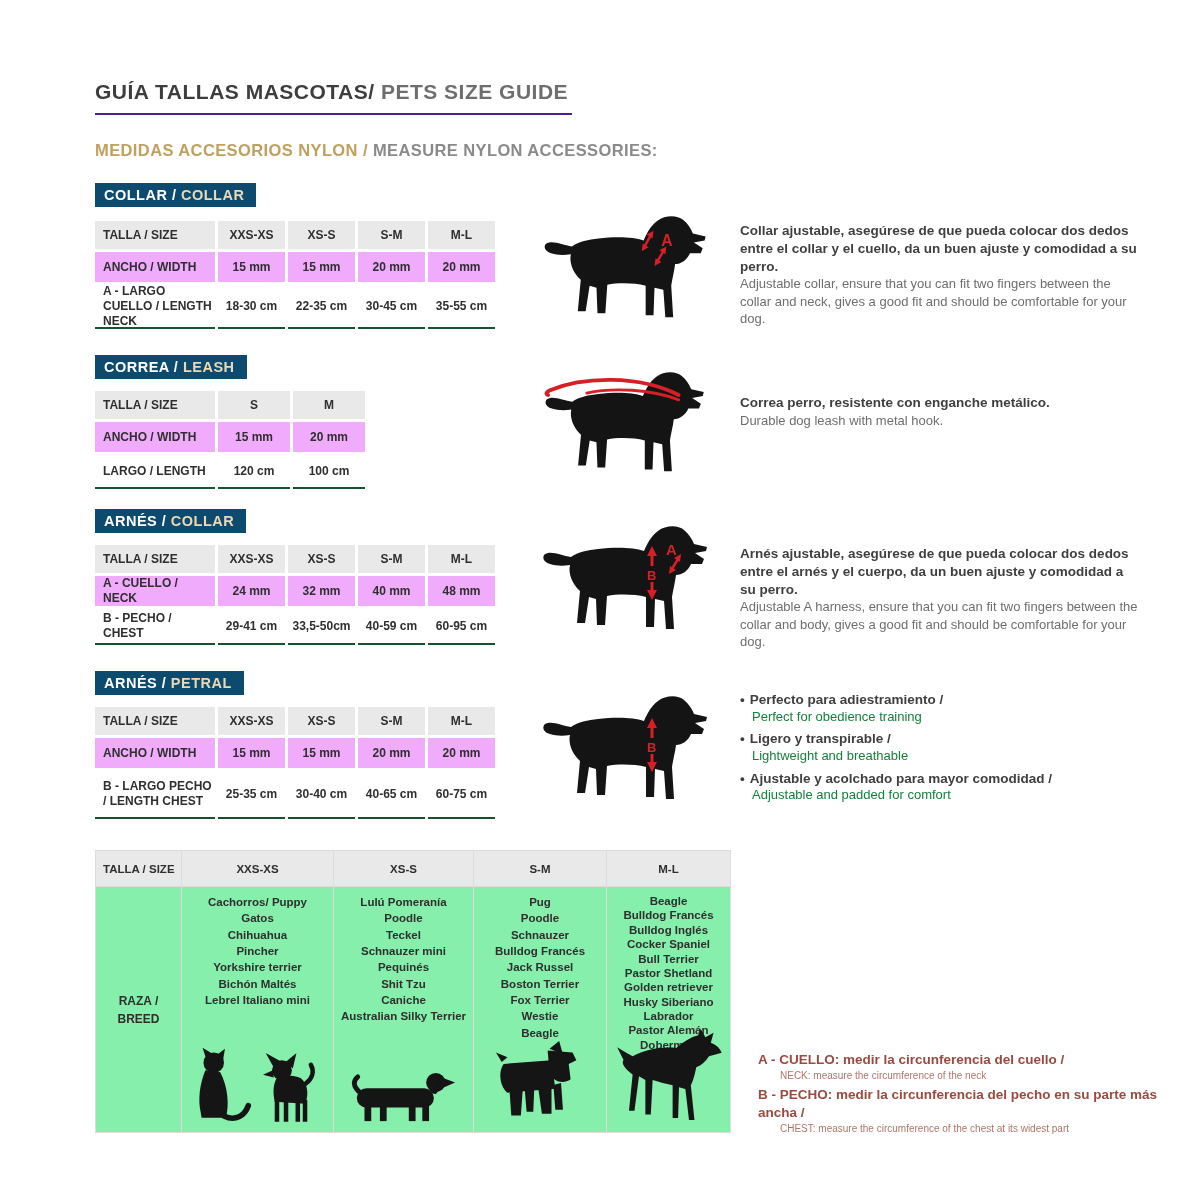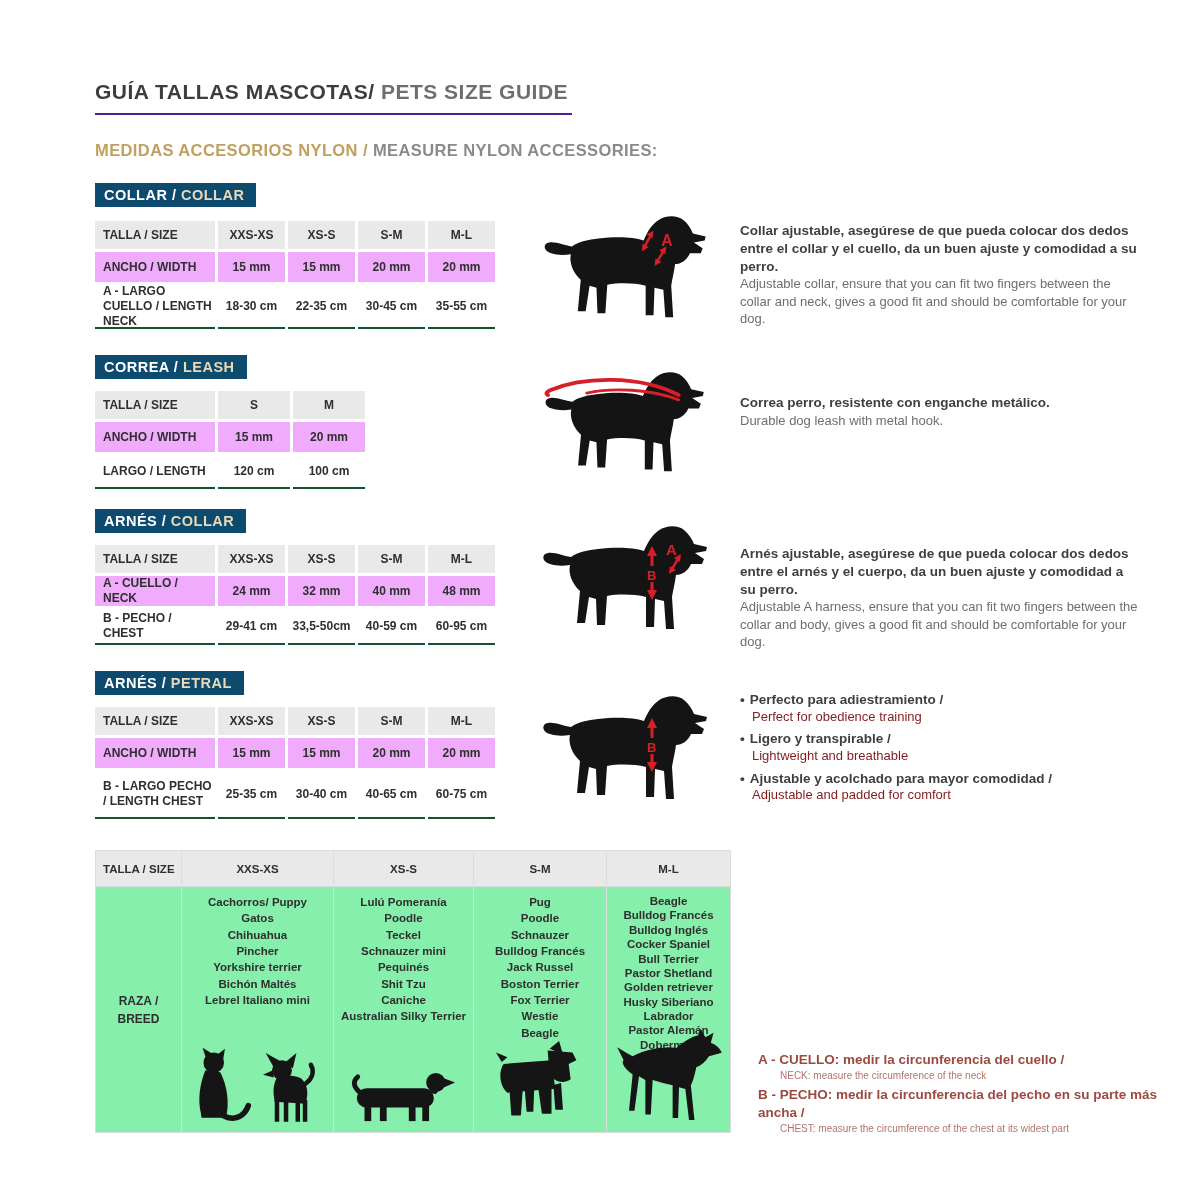--- a/index.html
+++ b/index.html
@@ -32,21 +32,21 @@
 
   
   .desc{width:400px;font-size:13.5px;line-height:1.32;}
   .desc .es{font-weight:bold;color:#3f3f3f;}
   .desc .en{color:#6e6e6e;font-size:13px;}
 
   
   .bullets{width:410px;font-size:13.5px;line-height:1.3;}
   .bullets .b-es{font-weight:bold;color:#3f3f3f;}
   .bullets .dot{font-weight:bold;margin-right:5px;color:#3f3f3f;}
-  .bullets .b-en{color:#7f1d1d;font-size:13px;margin-left:12px;margin-bottom:5px;}
+  .bullets .b-en{color:#15803d;font-size:13px;margin-left:12px;margin-bottom:5px;}
 
   
   .btable{display:grid;grid-template-columns:86px 152px 140px 133px 124px;
           grid-template-rows:36px 246px;border-left:1px solid #dcdcdc;border-top:1px solid #dcdcdc;
           font-size:11.5px;font-weight:bold;color:#2f2f2f;}
   .btable>div{border-right:1px solid #dcdcdc;border-bottom:1px solid #dcdcdc;position:relative;}
   .bhead{background:#e9e9e9;display:flex;align-items:center;justify-content:center;}
   .bhead.lbl{justify-content:flex-start;padding-left:7px;}
   .bbody{background:#86efac;}
   .breed-list{white-space:pre-line;text-align:center;line-height:1.42;padding-top:7px;}

